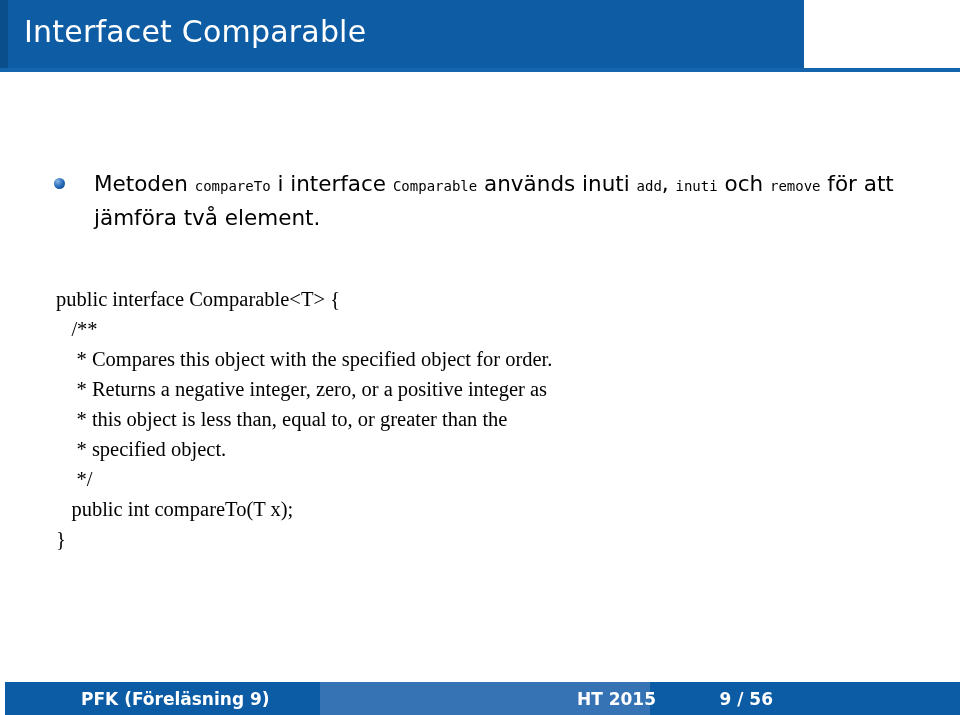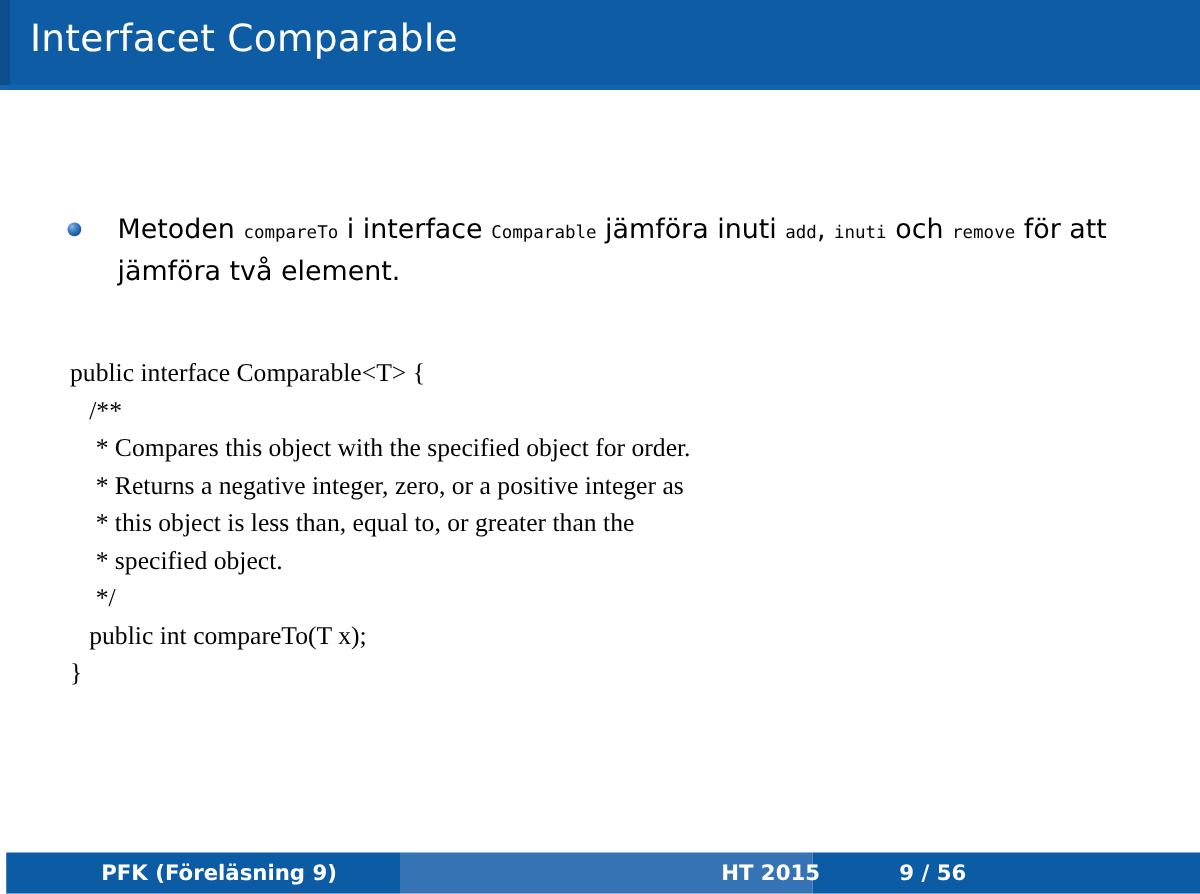--- a/index.html
+++ b/index.html
@@ -13,21 +13,21 @@
     font-family: "DejaVu Sans", sans-serif;
     overflow: hidden;
     position: relative;
   }
 
   
   #titlebar {
     position: absolute;
     left: 0;
     top: 0;
-    width: 960px;
+    width: 804px;
     height: 72px;
     background: #0d5ca4;
     box-sizing: border-box;
   }
   #titlebar-left-strip {
     position: absolute;
     left: 0;
     top: 0;
     width: 8px;
     height: 72px;
@@ -168,21 +168,21 @@
 <div id="titlebar">
   <div id="titlebar-left-strip"></div>
   <div id="page-title">Interfacet Comparable</div>
   <div id="titlebar-underline"></div>
 </div>
 
 <div id="content">
 
   <div id="bullet-block">
     <span id="bullet-marker"></span>
-    <div id="bullet-text"><span>Metoden </span><span class="mono-inline">compareTo</span><span> i interface </span><span class="mono-inline">Comparable</span><span> jämföra inuti </span><span class="mono-inline">add</span><span>, </span><span class="mono-inline">inuti</span><span> och </span><span class="mono-inline">remove</span><span> för att jämföra två element.</span></div>
+    <div id="bullet-text"><span>Metoden </span><span class="mono-inline">compareTo</span><span> i interface </span><span class="mono-inline">Comparable</span><span> används inuti </span><span class="mono-inline">add</span><span>, </span><span class="mono-inline">inuti</span><span> och </span><span class="mono-inline">remove</span><span> för att jämföra två element.</span></div>
   </div>
 
   <div id="code-block"><div class="code-line">public interface Comparable&lt;T&gt; {</div><div class="code-line">   /**</div><div class="code-line">    * Compares this object with the specified object for order.</div><div class="code-line">    * Returns a negative integer, zero, or a positive integer as</div><div class="code-line">    * this object is less than, equal to, or greater than the</div><div class="code-line">    * specified object.</div><div class="code-line">    */</div><div class="code-line">   public int compareTo(T x);</div><div class="code-line">}</div></div>
 
 </div>
 
 <div id="footer">
   <div id="footer-seg-left"></div>
   <div id="footer-seg-mid"></div>
   <div id="footer-seg-right"></div>

